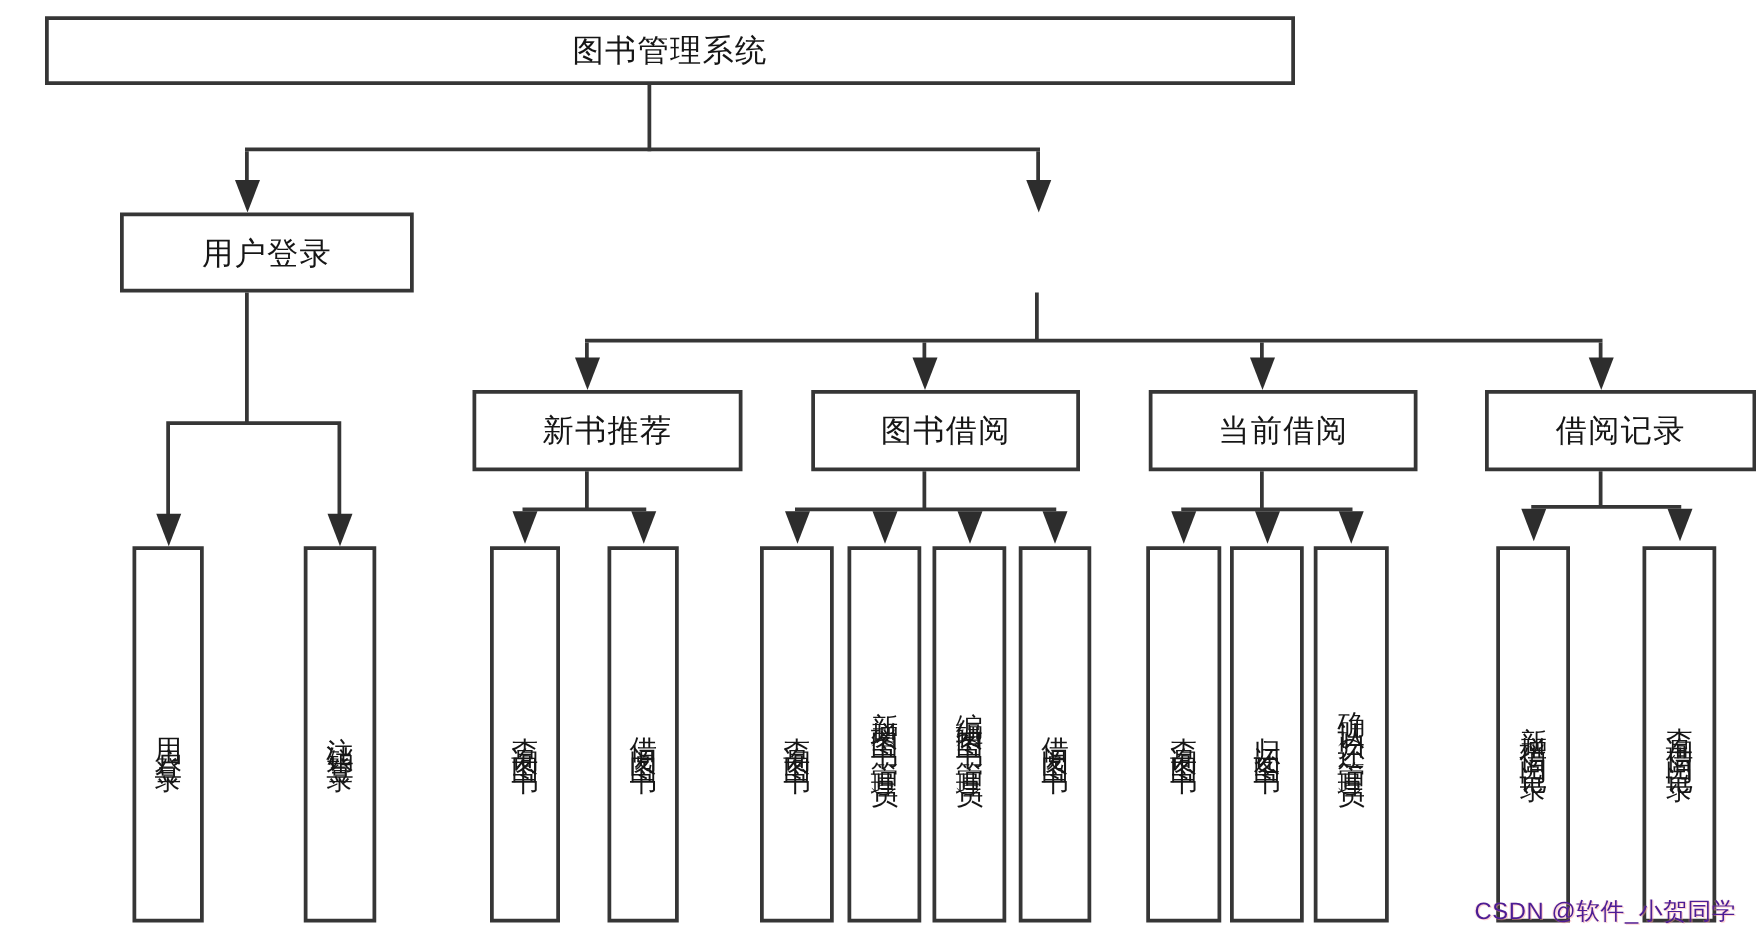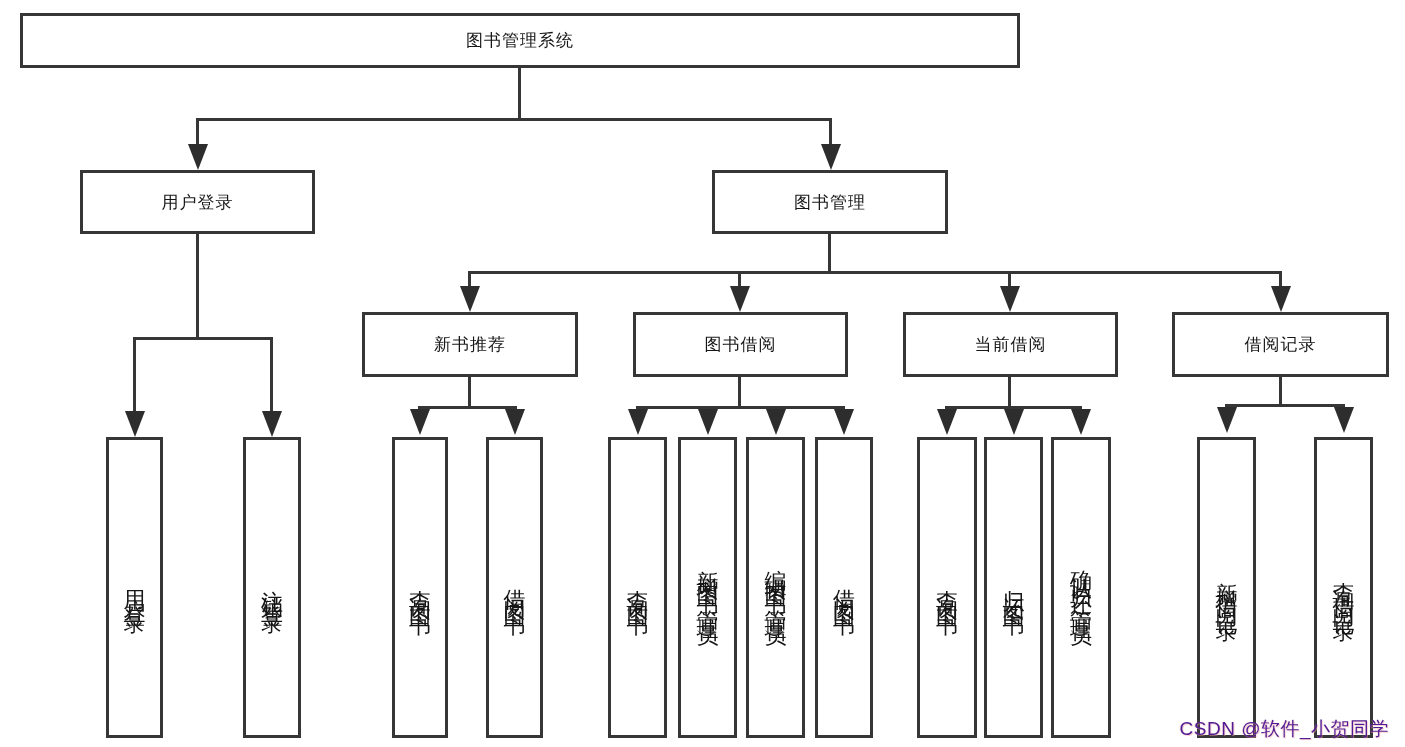--- a/index.html
+++ b/index.html
@@ -9,23 +9,24 @@
     background:#ffffff;
     font-family:"Liberation Sans","DejaVu Sans",sans-serif;
     overflow:hidden;
   }
   .box{
     position:absolute;
     box-sizing:border-box;
     border:3px solid #363636;
     background:#ffffff;
     display:flex;align-items:center;justify-content:center;
-    font-size:17px;letter-spacing:1px;
+    font-size:25px;letter-spacing:1px;
     color:#161616;
     white-space:nowrap;
+    margin-left:16px;
   }
   .vbox{
     position:absolute;
     box-sizing:border-box;
     border:3px solid #363636;
     background:#ffffff;
     display:flex;align-items:center;justify-content:center;
     top:437px;height:301px;
   }
   .vtext{
@@ -62,21 +63,20 @@
   <div class="box" style="left:20px;top:13px;width:1000px;height:55px;">图书管理系统</div>
 
   <div class="ln" style="left:518px;top:68px;width:3px;height:53px;"></div>
   <div class="ln" style="left:196px;top:118px;width:636px;height:3px;"></div>
   <div class="ln" style="left:196px;top:121px;width:3px;height:25px;"></div>
   <div class="arr" style="left:188px;top:144px;"></div>
   <div class="ln" style="left:829px;top:121px;width:3px;height:25px;"></div>
   <div class="arr" style="left:821px;top:144px;"></div>
 
   <div class="box" style="left:80px;top:170px;width:235px;height:64px;">用户登录</div>
-  <div class="box" style="left:712px;top:170px;width:236px;height:64px;">图书管理</div>
 
   <div class="ln" style="left:196px;top:234px;width:3px;height:106px;"></div>
   <div class="ln" style="left:133px;top:337px;width:140px;height:3px;"></div>
   <div class="ln" style="left:133px;top:340px;width:3px;height:73px;"></div>
   <div class="arr" style="left:125px;top:411px;"></div>
   <div class="ln" style="left:270px;top:340px;width:3px;height:73px;"></div>
   <div class="arr" style="left:262px;top:411px;"></div>
 
   <div class="ln" style="left:828px;top:234px;width:3px;height:39px;"></div>
   <div class="ln" style="left:468px;top:271px;width:814px;height:3px;"></div>

